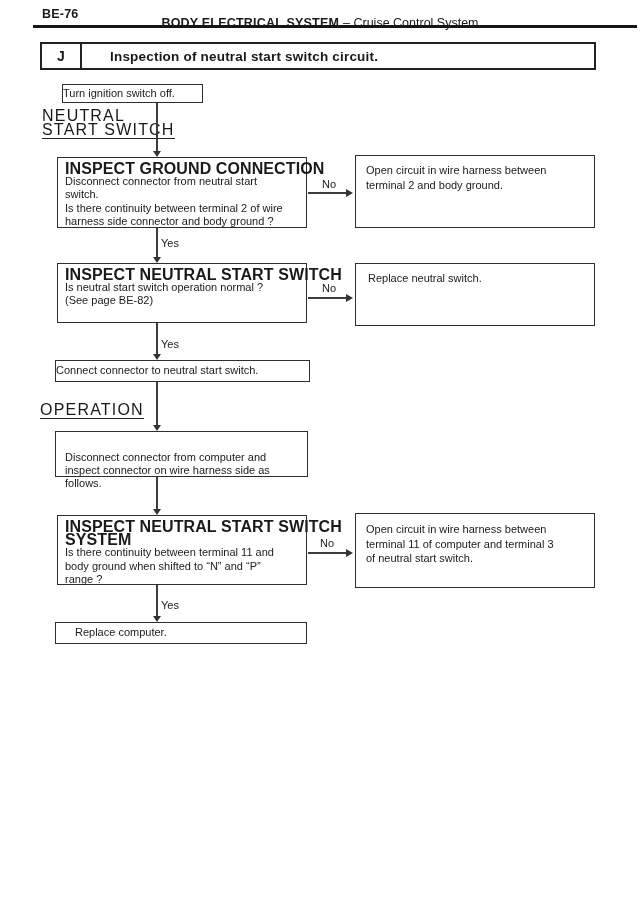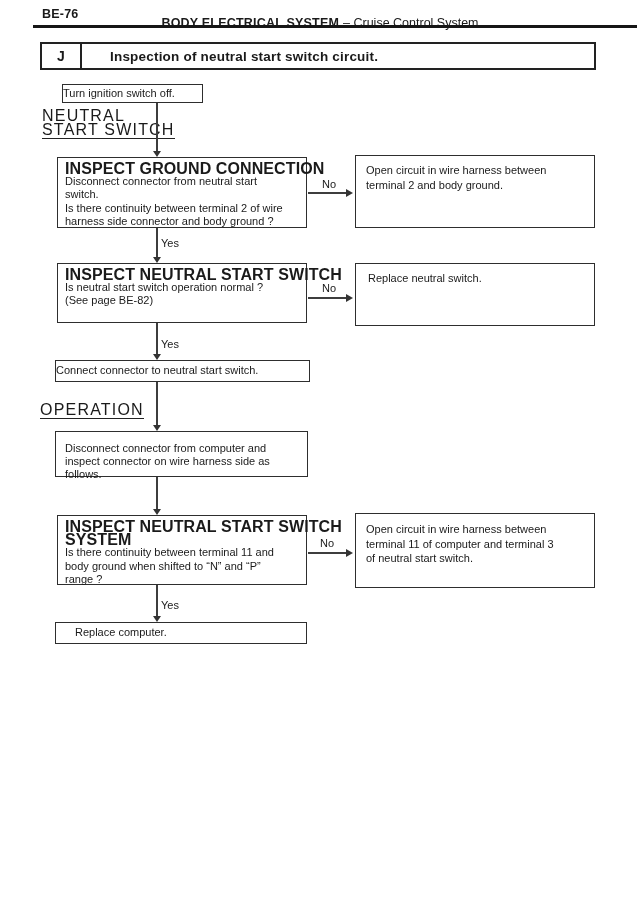--- a/index.html
+++ b/index.html
@@ -39,21 +39,21 @@
   .yes1{left:161px;top:237px;}
   .v2{left:156px;top:228px;height:30px;} .ad2{left:153px;top:257px;}
   .box2{left:57px;top:263px;width:250px;height:60px;padding:4px 7px;}
   .no2{left:322px;top:282px;} .h2{left:308px;top:297px;width:42px;} .ar2{left:346px;top:294px;}
   .rbox2{left:355px;top:263px;width:240px;height:63px;padding:7px 12px;line-height:14.5px;}
   .yes2{left:161px;top:338px;}
   .v3{left:156px;top:323px;height:31px;} .ad3{left:153px;top:354px;}
   .box3{left:55px;top:360px;width:255px;height:22px;line-height:19px;padding-left:0;}
   .v4{left:156px;top:382px;height:43px;} .ad4{left:153px;top:425px;}
   .sec2{left:40px;top:403px;}
-  .box4{left:55px;top:431px;width:253px;height:46px;padding:10px 9px;}
+  .box4{left:55px;top:431px;width:253px;height:46px;padding:19px 9px;}
   .v5{left:156px;top:477px;height:32px;} .ad5{left:153px;top:509px;}
   .box5{left:57px;top:515px;width:250px;height:70px;padding:4px 7px;}
   .no3{left:320px;top:537px;} .h3{left:308px;top:552px;width:42px;} .ar3{left:346px;top:549px;}
   .rbox3{left:355px;top:513px;width:240px;height:75px;padding:8px 10px;line-height:14.5px;}
   .yes3{left:161px;top:599px;}
   .v6{left:156px;top:585px;height:31px;} .ad6{left:153px;top:616px;}
   .box6{left:55px;top:622px;width:252px;height:22px;line-height:19px;padding-left:19px;}
 </style>
 </head>
 <body>

